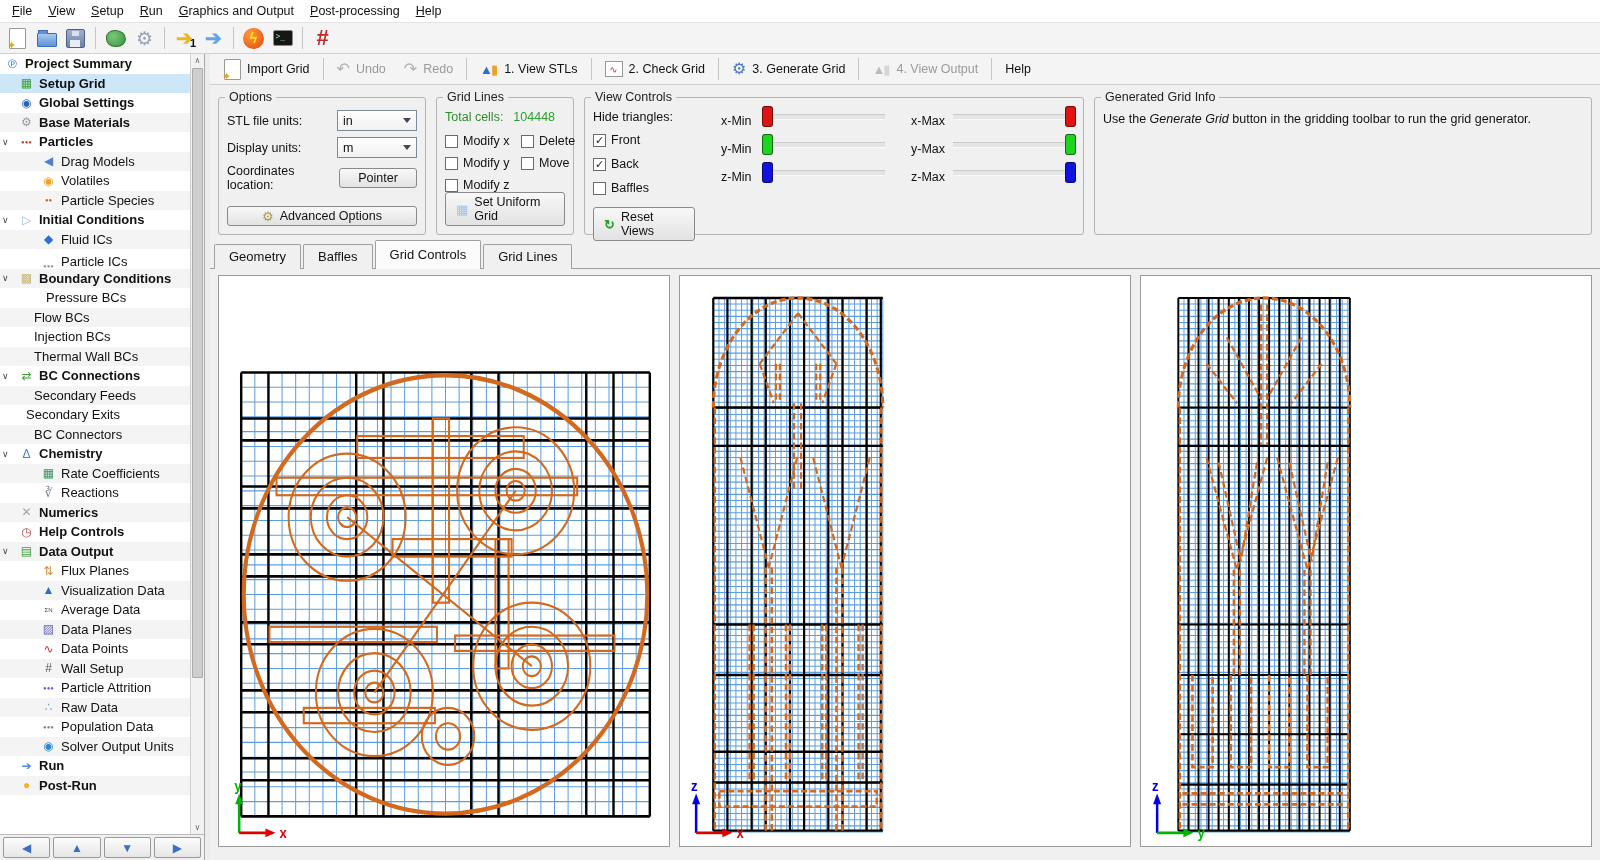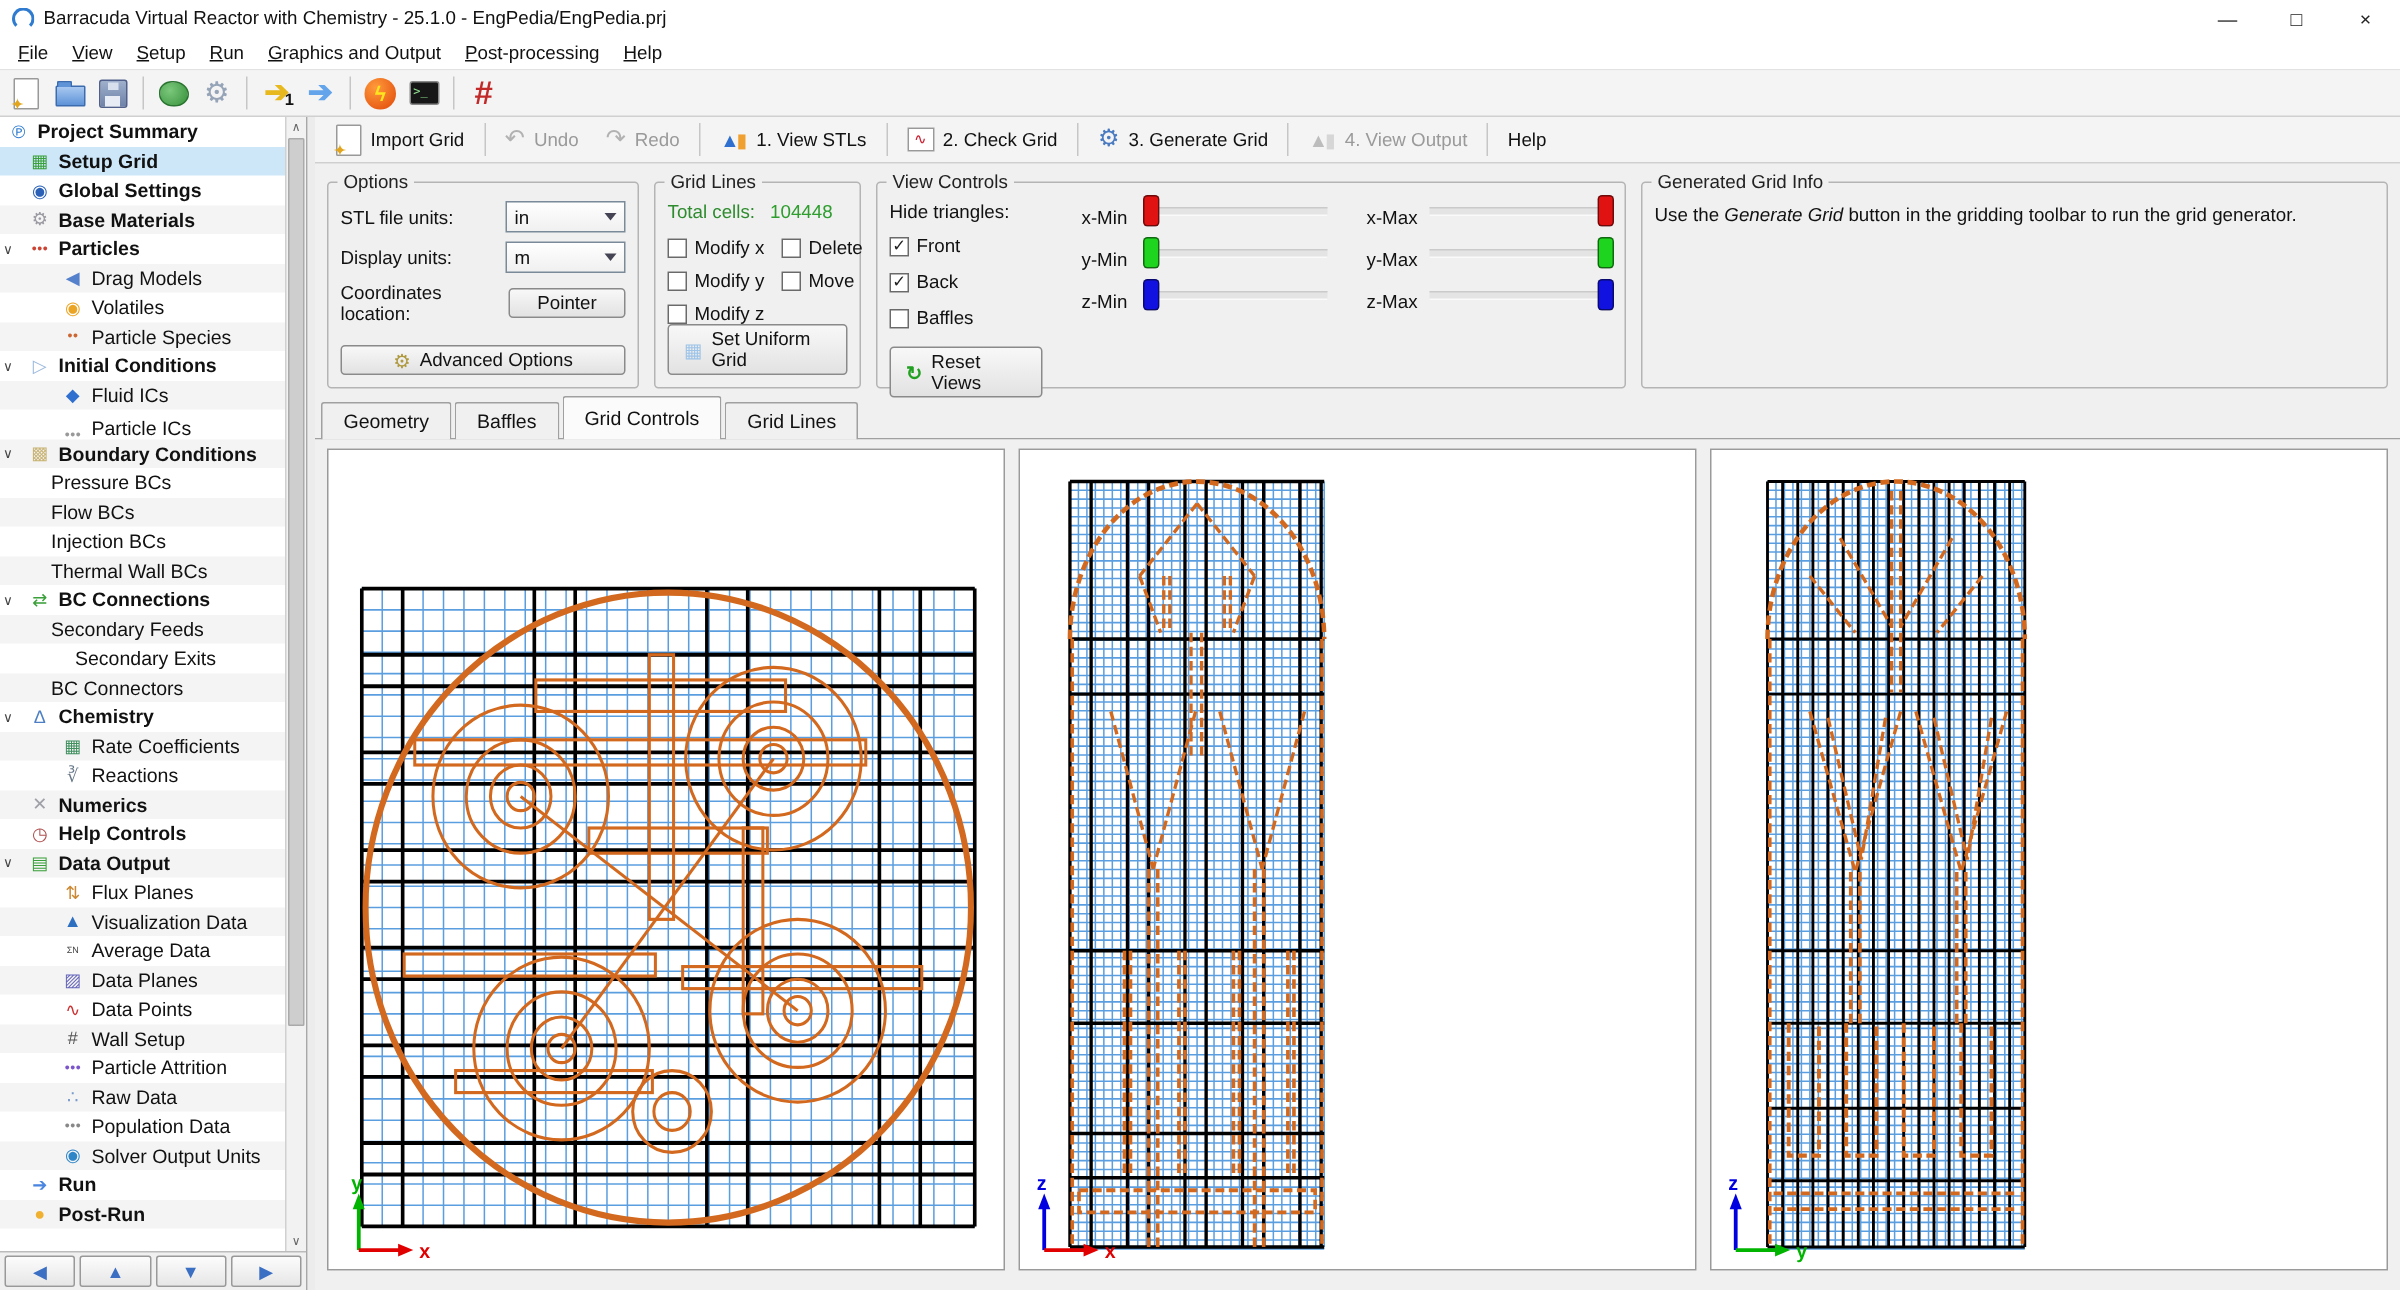--- a/index.html
+++ b/index.html
@@ -140,29 +140,20 @@
   .st-cell{border:1px solid;border-color:#9a9a9a #ffffff #ffffff #9a9a9a;margin:2px 1px;padding:0 7px;
     display:flex;align-items:center;font-size:12.5px;box-sizing:border-box;}
   .st-1{width:614px;flex:0 0 auto;}
   .st-2{flex:1;}
 </style>
 </head>
 <body>
 
 <div class="app">
 
-  <div class="titlebar">
-    <span class="tb-logo"></span>
-    <span class="tb-title">Barracuda Virtual Reactor with Chemistry - 25.1.0 - EngPedia/EngPedia.prj</span>
-    <div class="tb-controls">
-      <span class="tb-ctl">—</span>
-      <span class="tb-ctl">□</span>
-      <span class="tb-ctl">×</span>
-    </div>
-  </div>
 
   <div class="menubar" id="menubar">
       <span class="menu-item"><u>F</u>ile</span>
       <span class="menu-item"><u>V</u>iew</span>
       <span class="menu-item"><u>S</u>etup</span>
       <span class="menu-item"><u>R</u>un</span>
       <span class="menu-item"><u>G</u>raphics and Output</span>
       <span class="menu-item"><u>P</u>ost-processing</span>
       <span class="menu-item"><u>H</u>elp</span>
     </div>
@@ -266,41 +257,41 @@
           </div>
           <div class="trow" style="padding-left: 40px; align-items: flex-end;">
             <span class="ticon small" style="color: rgb(153, 153, 153);">●●●</span>
             <span class="tlabel">Particle ICs</span>
           </div>
           <div class="trow stripe bold" style="padding-left: 18px;">
             <span class="texp">∨</span>
             <span class="ticon" style="color: rgb(201, 180, 117);">▩</span>
             <span class="tlabel">Boundary Conditions</span>
           </div>
-          <div class="trow" style="padding-left: 34px;">
+          <div class="trow" style="padding-left: 34px; margin-left: 12px;">
             <span class="tlabel">Pressure BCs</span>
           </div>
           <div class="trow stripe" style="padding-left: 34px;">
             <span class="tlabel">Flow BCs</span>
           </div>
           <div class="trow" style="padding-left: 34px;">
             <span class="tlabel">Injection BCs</span>
           </div>
           <div class="trow stripe" style="padding-left: 34px;">
             <span class="tlabel">Thermal Wall BCs</span>
           </div>
           <div class="trow bold" style="padding-left: 18px;">
             <span class="texp">∨</span>
             <span class="ticon" style="color: rgb(58, 160, 58);">⇄</span>
             <span class="tlabel">BC Connections</span>
           </div>
           <div class="trow stripe" style="padding-left: 34px;">
             <span class="tlabel">Secondary Feeds</span>
           </div>
-          <div class="trow" style="padding-left: 50px;">
+          <div class="trow" style="padding-left: 26px;">
             <span class="tlabel">Secondary Exits</span>
           </div>
           <div class="trow stripe" style="padding-left: 34px;">
             <span class="tlabel">BC Connectors</span>
           </div>
           <div class="trow bold" style="padding-left: 18px;">
             <span class="texp">∨</span>
             <span class="ticon" style="color: rgb(77, 127, 196);">Δ</span>
             <span class="tlabel">Chemistry</span>
           </div>

